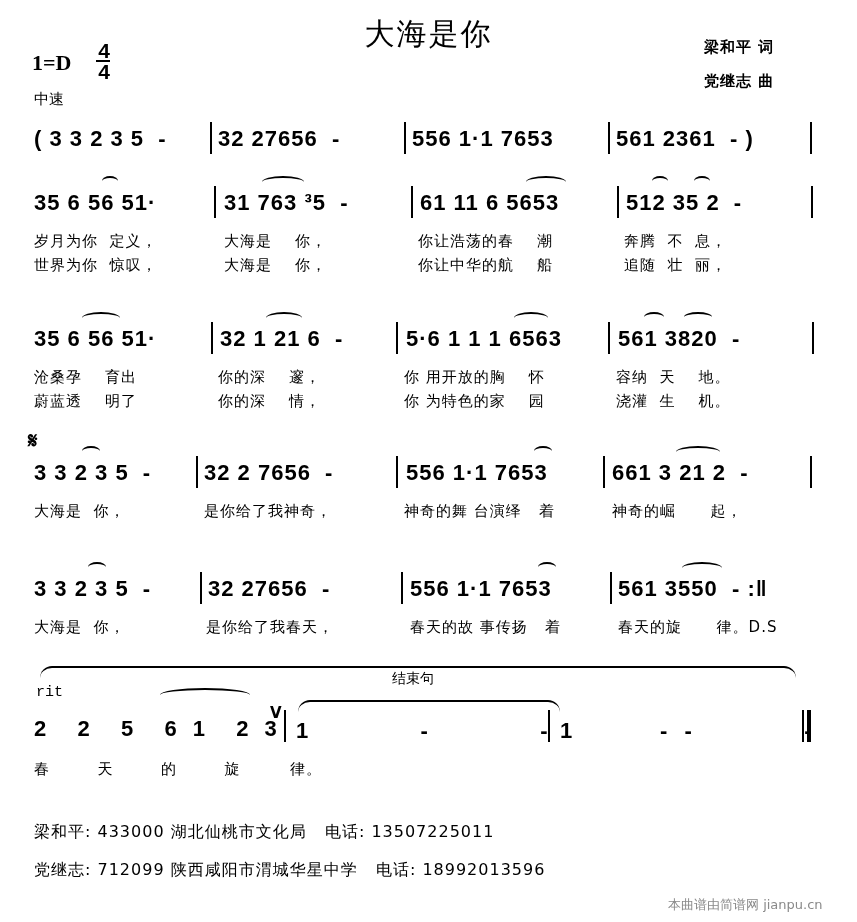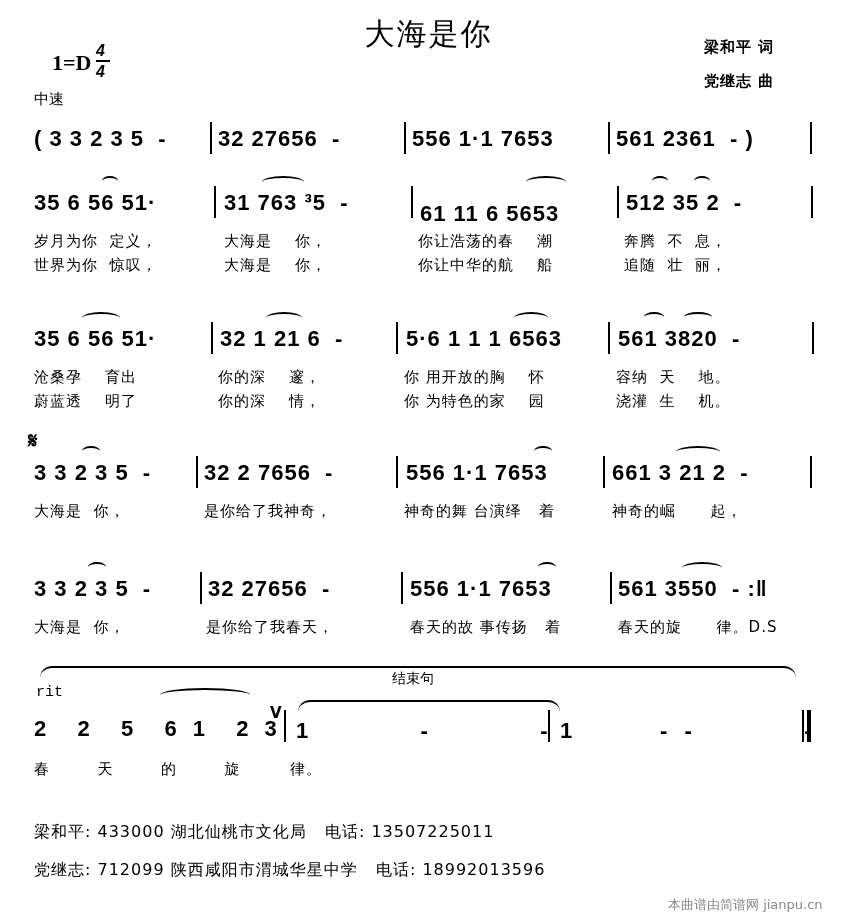--- a/index.html
+++ b/index.html
@@ -1,23 +1,23 @@
 <!DOCTYPE html>
 <html><head>
 <meta charset="utf-8">
 <style>
   html, body { margin:0; padding:0; background:#ffffff; }
   body { width:857px; height:922px; position:relative; overflow:hidden;
          font-family:"DejaVu Sans", sans-serif; color:#000; }
   .abs { position:absolute; }
   .title { left:0; width:857px; top:14px; text-align:center; font-family:"DejaVu Serif", serif;
            font-size:30px; letter-spacing:2px; }
-  .key { left:32px; top:50px; font-family:"Liberation Serif", serif; font-size:22px; font-weight:bold;margin-left:20px; }
-  .ts { left:96px; top:42px; font-family:"Liberation Sans", sans-serif; font-weight:bold; font-size:16px;
-        line-height:17px; text-align:left; width:14px;font-style:italic; }
+  .key { left:32px; top:50px; font-family:"Liberation Serif", serif; font-size:22px; font-weight:bold; }
+  .ts { left:96px; top:42px; font-family:"Liberation Sans", sans-serif; font-weight:bold; font-size:21px;
+        line-height:17px; text-align:right; width:14px; }
   .ts .line { display:block; border-top:2px solid #000; margin:1px 0; }
   .tempo { left:34px; top:90px; font-size:15px; }
   .credit { left:704px; font-size:15px; font-weight:bold; letter-spacing:1px; }
   .row { position:absolute; left:0; width:857px; }
   .notes { position:absolute; font-family:"Liberation Sans", sans-serif; font-weight:bold; font-size:22px;
            white-space:pre; letter-spacing:1px; }
   .bar { position:absolute; width:2px; background:#000; }
   .barthick { position:absolute; width:4px; background:#000; }
   .lyric { position:absolute; font-size:15px; white-space:pre; letter-spacing:1px; }
   .slur { position:absolute; border-top:2px solid #000; border-radius:50% 50% 0 0; }
@@ -55,21 +55,21 @@
 <div class="row" style="top:176px">
   <div class="slur" style="left:102px;top:0;width:16px;height:8px"></div>
   <div class="slur" style="left:262px;top:0;width:42px;height:10px"></div>
   <div class="slur" style="left:526px;top:0;width:40px;height:10px"></div>
   <div class="slur" style="left:652px;top:0;width:16px;height:8px"></div>
   <div class="slur" style="left:694px;top:0;width:16px;height:8px"></div>
   <div class="notes" style="left:34px;top:14px">35 6 56 51·</div>
   <div class="bar" style="left:214px;top:10px;height:32px"></div>
   <div class="notes" style="left:224px;top:14px">31 763 ³5  -</div>
   <div class="bar" style="left:411px;top:10px;height:32px"></div>
-  <div class="notes" style="left:420px;top:25px">61 11 6 5653</div>
+  <div class="notes" style="left:420px;top:14px">61 11 6 5653</div>
   <div class="bar" style="left:617px;top:10px;height:32px"></div>
   <div class="notes" style="left:626px;top:14px">512 35 2  -</div>
   <div class="bar" style="left:811px;top:10px;height:32px"></div>
   <div class="lyric" style="left:34px;top:56px">岁月为你  定义，</div>
   <div class="lyric" style="left:224px;top:56px">大海是    你，</div>
   <div class="lyric" style="left:418px;top:56px">你让浩荡的春    潮</div>
   <div class="lyric" style="left:624px;top:56px">奔腾  不  息，</div>
   <div class="lyric" style="left:34px;top:80px">世界为你  惊叹，</div>
   <div class="lyric" style="left:224px;top:80px">大海是    你，</div>
   <div class="lyric" style="left:418px;top:80px">你让中华的航    船</div>

